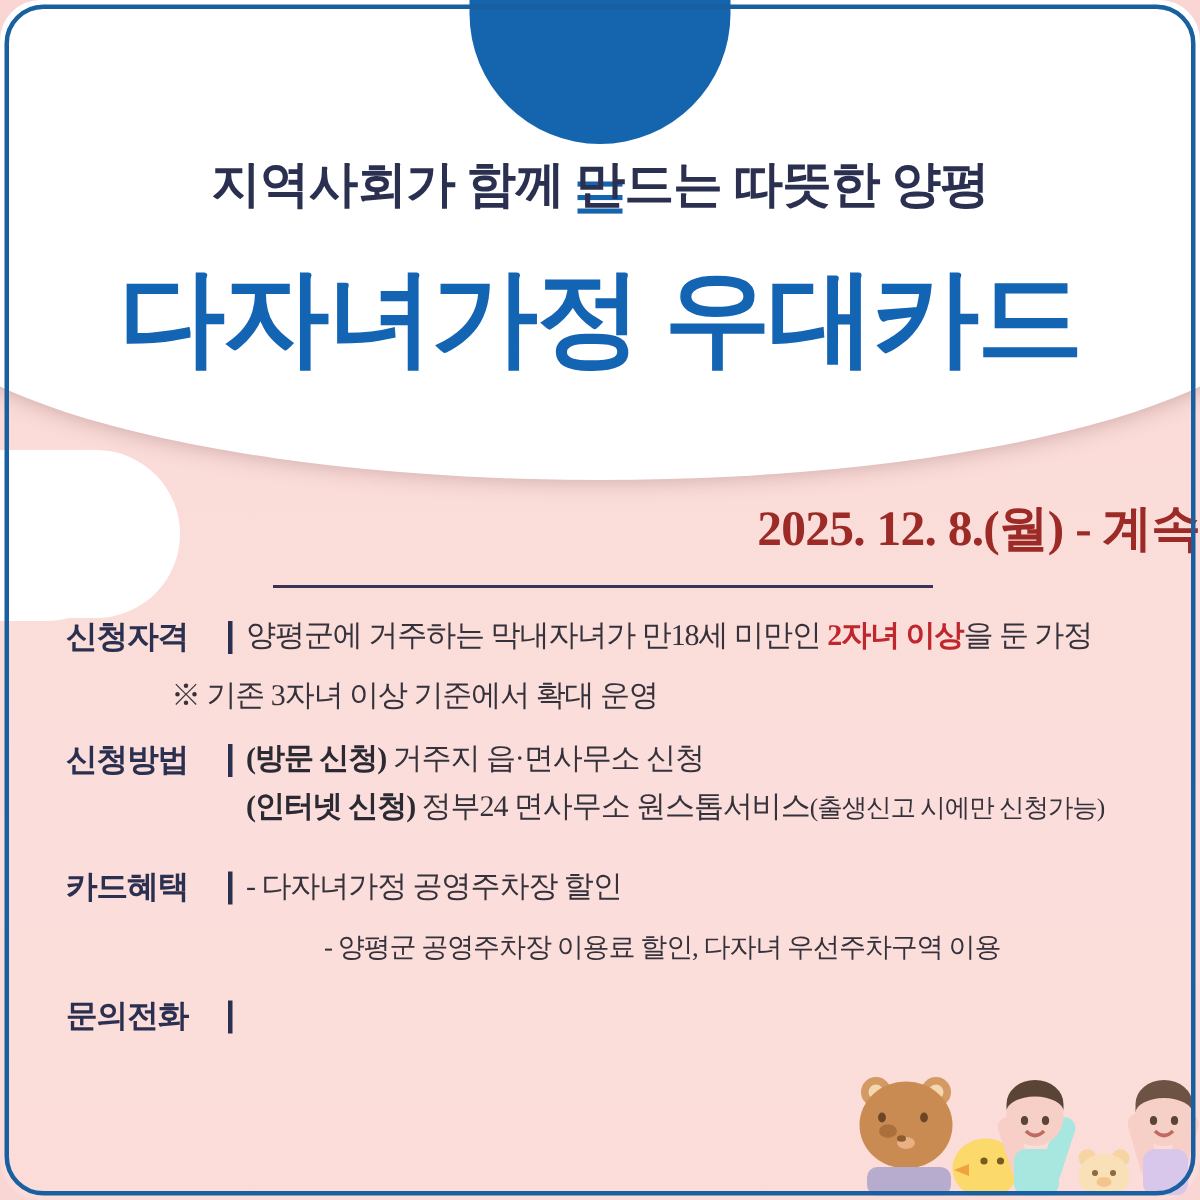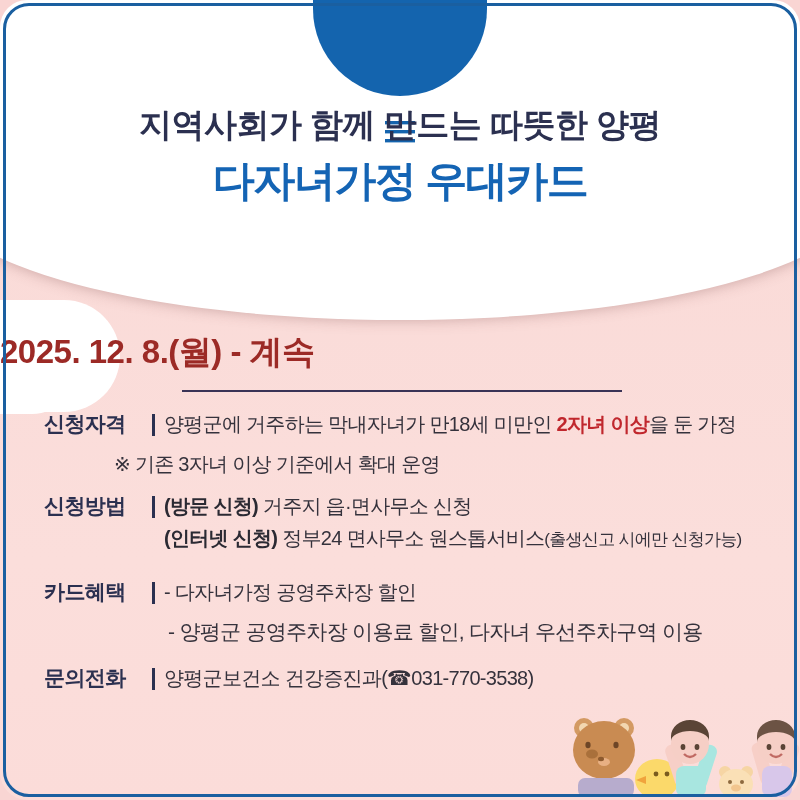--- a/index.html
+++ b/index.html
@@ -11,20 +11,21 @@
   body {
     font-family: "Liberation Sans", "DejaVu Sans", sans-serif;
   }
   #poster {
     position: relative;
     width: 800px;
     height: 800px;
     overflow: hidden;
     background: #f9d5d3;
     box-sizing: border-box;
+    font-family: Liberation Serif, serif;
   }
 
   
   .frame {
     position: absolute;
     left: 3px; top: 3px;
     width: 794px; height: 794px;
     border: 3px solid #1a5fa0;
     border-radius: 26px;
     box-sizing: border-box;
@@ -113,36 +114,36 @@
   }
   .subtitle {
     font-size: 33px;
     font-weight: bold;
     color: #2b3050;
     letter-spacing: -0.5px;
     line-height: 1.2;
     white-space: nowrap;
   }
   .maintitle {
-    margin-top: 12px;
-    font-size: 42px;
+    margin-top: 29px;
+    font-size: 71px;
     font-weight: bold;
     color: #1464b4;
     letter-spacing: -1.5px;
     line-height: 1.12;
     white-space: nowrap;
   }
 
   
   .date-line {
     position: absolute;
     left: 0;
     top: 330px;
     width: 800px;
-    text-align: left;
+    text-align: right;
     font-size: 33px;
     font-weight: bold;
     color: #9c2a26;
     letter-spacing: -0.5px;
     z-index: 10;
   }
   .divider {
     position: absolute;
     left: 182px;
     top: 390px;
@@ -210,26 +211,27 @@
     padding: 0 26px 0 114px;
     font-size: 20px;
     color: #35323c;
     letter-spacing: -0.7px;
     line-height: 32px;
     margin-bottom: 10px;
     white-space: nowrap;
   }
   .bonus-line {
     padding: 0 26px 0 168px;
-    font-size: 21px;
+    font-size: 18px;
     color: #35323c;
     letter-spacing: -0.7px;
     line-height: 32px;
     margin-bottom: 14px;
     white-space: nowrap;
+    margin-left: 48px;
   }
   .spacer-sm { height: 6px; }
 
   
   .illus {
     position: absolute;
     right: 0;
     bottom: 3px;
     width: 250px;
     height: 105px;
@@ -304,23 +306,20 @@
       <div class="row-bar"></div>
       <div class="row-body">
         <span class="l">- 다자녀가정 공영주차장 할인</span>
       </div>
     </div>
     <div class="bonus-line">- 양평군 공영주차장 이용료 할인, 다자녀 우선주차구역 이용</div>
 
     <div class="row">
       <div class="row-label">문의전화</div>
       <div class="row-bar"></div>
-      <div class="row-body">
-        <span class="l">양평군보건소 건강증진과(☎031-770-3538)</span>
-      </div>
     </div>
 
   </div>
 
   <div class="illus">
     <svg width="250" height="105" viewBox="0 0 250 105" aria-hidden="true">
 
       <g>
         <circle cx="34" cy="36" r="10" fill="#d39a63"></circle>
         <circle cx="74" cy="36" r="10" fill="#d39a63"></circle>

